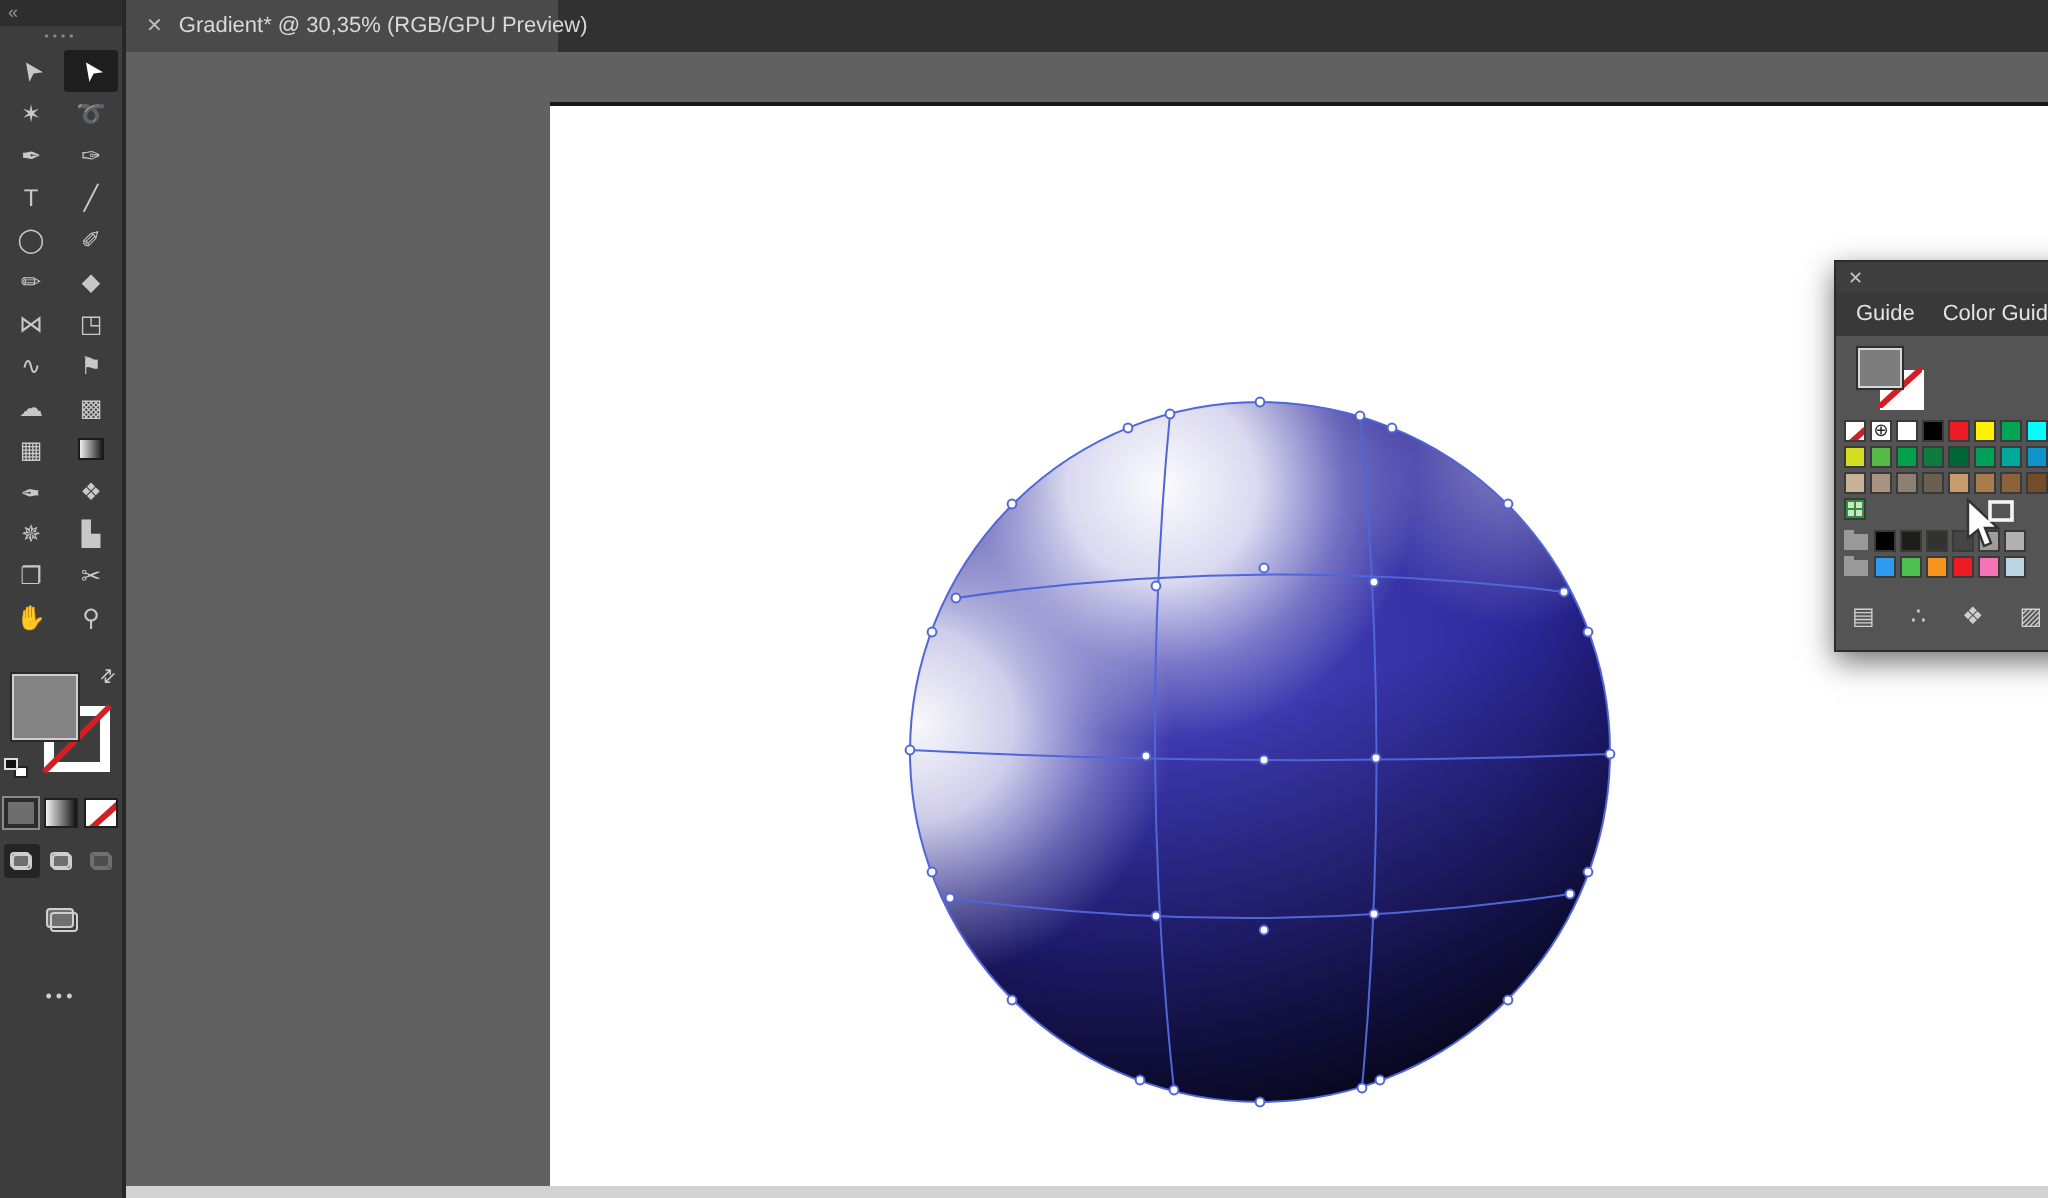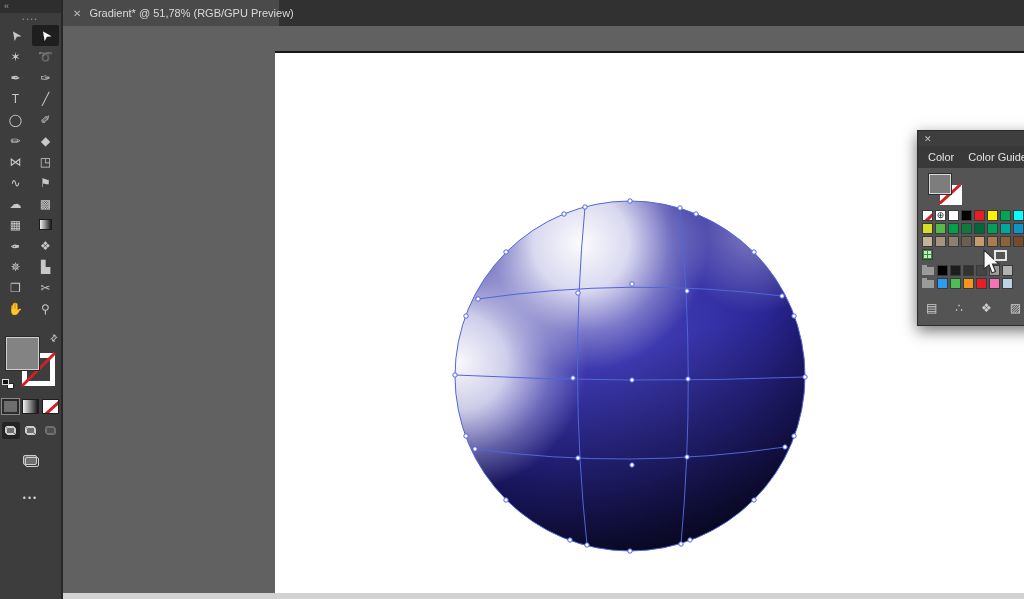--- a/index.html
+++ b/index.html
@@ -247,21 +247,21 @@
         </div>
     </div>
 
     <div class="screenmode" data-name="screen-mode-button"><span class="mini-rects"></span></div>
     <div class="tb-dots" data-name="edit-toolbar-ellipsis">•••</div>
   </div>
 
   <div class="tabbar" data-name="document-tab-bar">
     <div class="doc-tab" data-name="document-tab">
       <span class="close" data-name="tab-close-icon">✕</span>
-      <span class="title" data-name="document-title">Gradient* @ 51,78% (RGB/GPU Preview)</span>
+      <span class="title" data-name="document-title">Gradient* @ 30,35% (RGB/GPU Preview)</span>
     </div>
   </div>
 
   <div class="canvas" data-name="canvas-area">
     <div class="artboard-topline" data-name="artboard-top-edge"></div>
     <div class="artboard" data-name="artboard">
       <div class="sphere" data-name="gradient-mesh-sphere"></div>
       <svg class="mesh-svg" id="mesh-svg" width="749" height="540" viewBox="0 0 749 540" data-name="mesh-selection-overlay">
           <circle cx="355" cy="323" r="175" fill="none" stroke="#5066d8" stroke-width="1" data-name="mesh-outline-path"></circle>
           <path d="M310,154 Q294,323 312,492" fill="none" stroke="#5066d8" stroke-width="1" data-name="mesh-vertical-line"></path>
@@ -305,21 +305,21 @@
         </svg>
     </div>
     <div class="bottomstrip" data-name="bottom-strip"></div>
   </div>
 
   <div class="panel" data-name="color-panel">
     <div class="panel-titlebar" data-name="panel-titlebar">
       <span data-name="panel-close-icon">✕</span>
     </div>
     <div class="panel-tabs" data-name="panel-tabs">
-      <span class="panel-tab" data-name="tab-color">Color</span>
+      <span class="panel-tab" data-name="tab-color">Guide</span>
       <span class="panel-tab" data-name="tab-color-guide">Color Guide</span>
     </div>
     <div class="panel-body" data-name="panel-body">
       <div class="proxy" data-name="panel-fill-stroke-proxy">
         <div class="proxy-stroke" data-name="panel-stroke-none">
           <svg width="22" height="20" data-name="none-slash-icon" style="position:absolute;left:-1px;top:-1px;">
             <line x1="0" y1="20" x2="22" y2="0" stroke="#d21f26" stroke-width="3"></line>
           </svg>
         </div>
         <div class="proxy-fill" data-name="panel-fill-swatch"></div>

